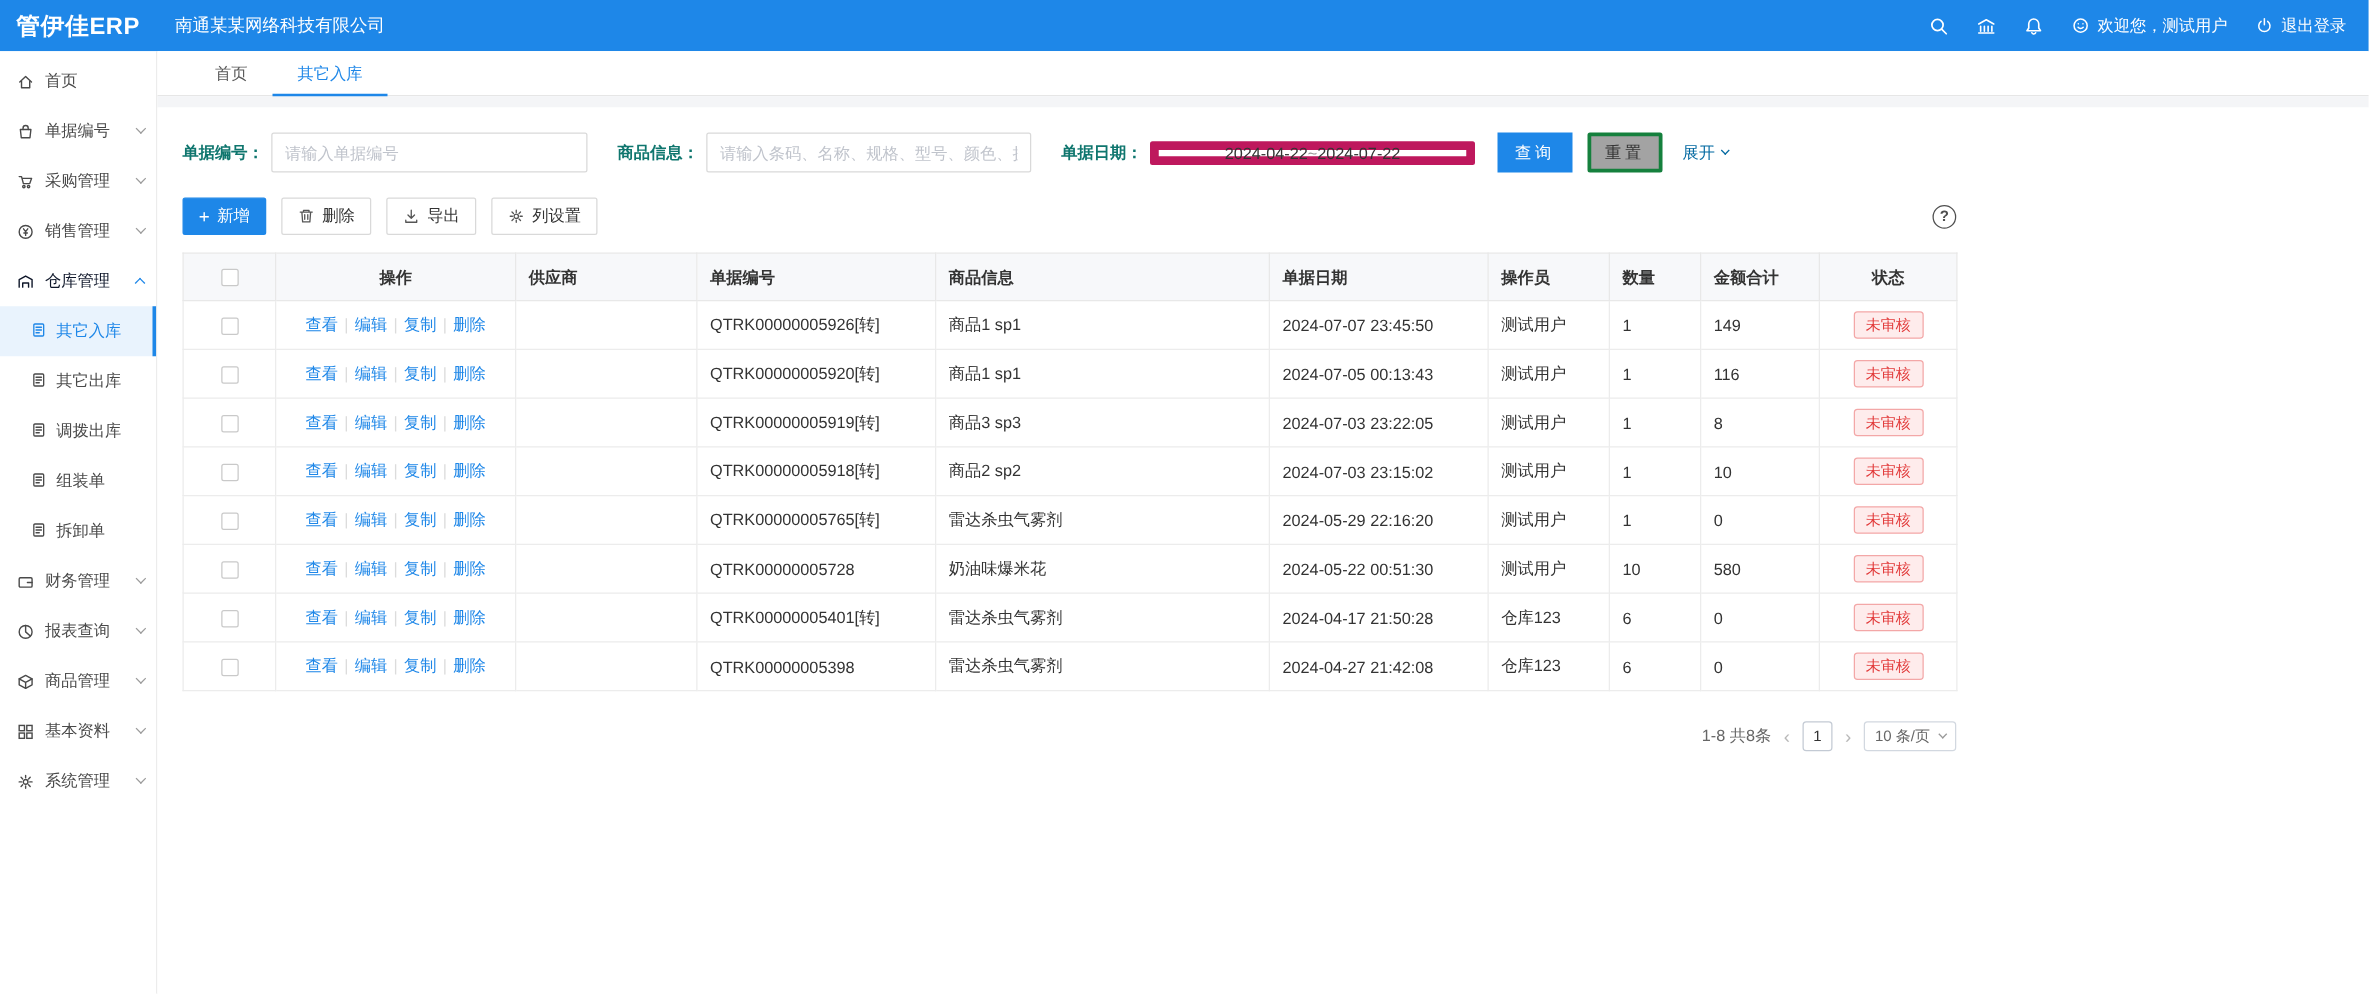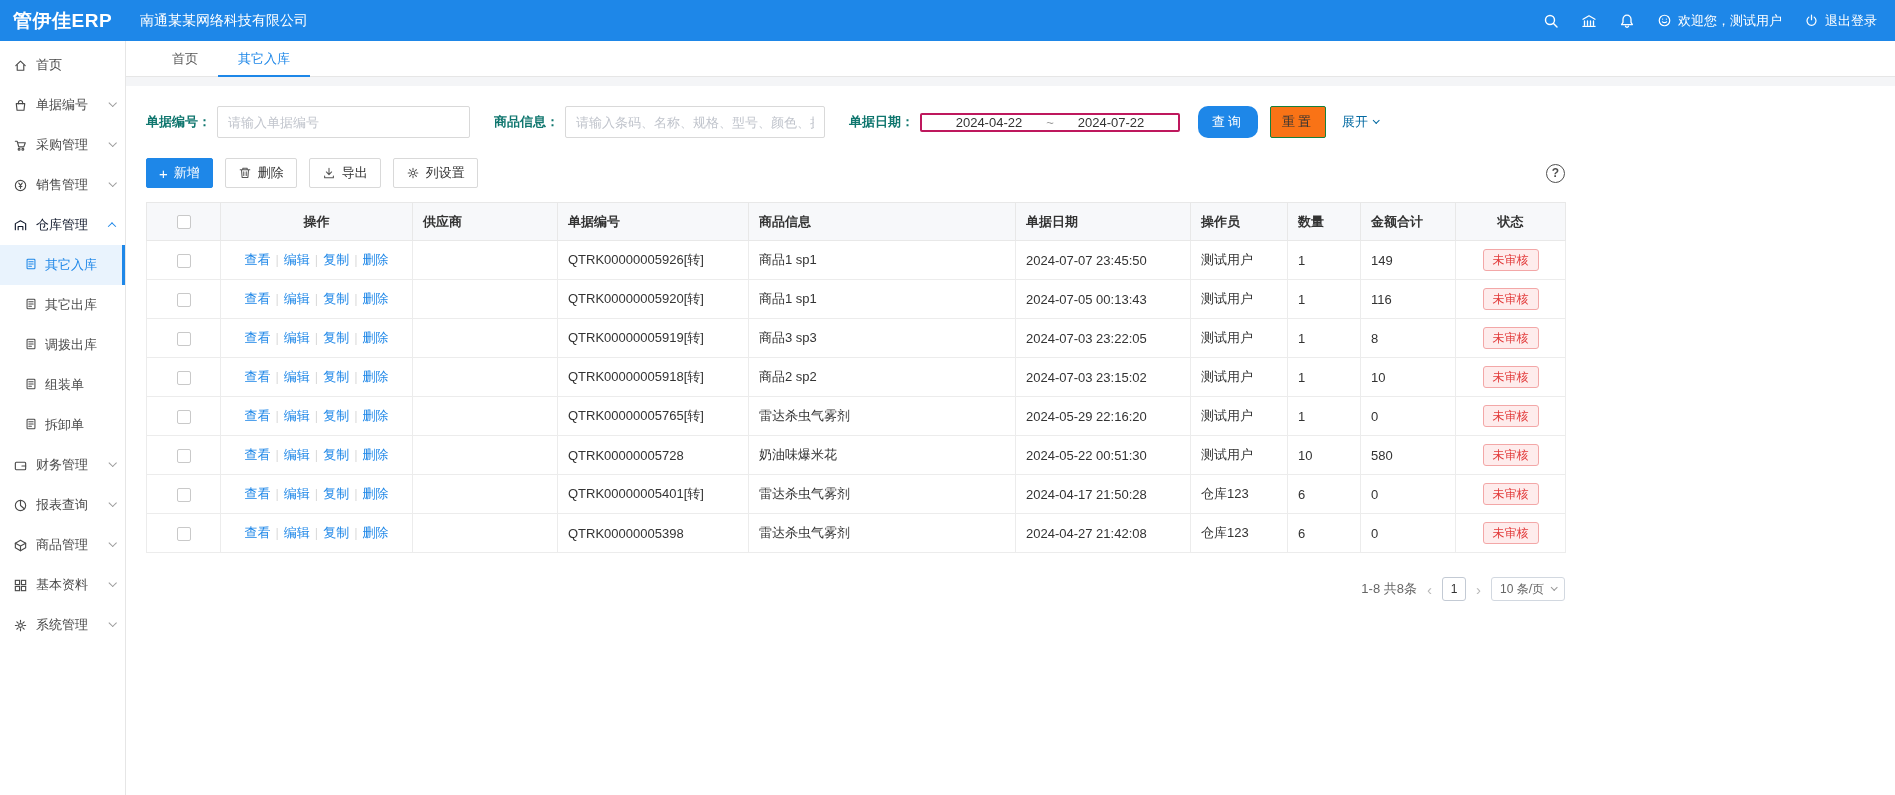--- a/index.html
+++ b/index.html
@@ -46,25 +46,25 @@
   .content-gap { height:9px; background:#f4f5f7; flex-shrink:0; }
   .content { padding:20px 20px 0 20px; flex:1; background:#fff; }
 
   
   .filter-row { display:flex; align-items:center; font-size:13px; margin-bottom:20px; }
   .f-label { font-weight:bold; color:#0f766e; margin-right:6px; white-space:nowrap; }
   .f-input { height:32px; border:1px solid #d9d9d9; border-radius:2px; padding:0 10px; font-size:13px; color:#333; outline:none; font-family:inherit; }
   .f-input::placeholder { color:#c0c4cc; }
   .inp-order { width:253px; margin-right:24px; }
   .inp-product { width:260px; margin-right:24px; }
-  .date-range { width:260px; height:19px; border:2px solid #be185d; border-radius:2px; display:flex; align-items:center; justify-content:center; gap:24px; cursor:pointer; }
+  .date-range { width:260px; height:19px; border:7px solid #be185d; border-radius:2px; display:flex; align-items:center; justify-content:center; gap:0; cursor:pointer; }
   .date-val { color:#333; }
   .date-sep { color:#999; }
-  .btn-search { margin-left:18px; height:32px; padding:0 14px; background:#1e87e8; color:#fff; border:none; border-radius:10px; font-size:13px; letter-spacing:3px; cursor:pointer; font-family:Liberation Mono, monospace; }
-  .btn-reset { margin-left:12px; height:32px; padding:0 11px; background:#f97316; border:1px solid #15803d; border-radius:2px; color:#333; font-size:13px; letter-spacing:3px; cursor:pointer; font-family:inherit; }
+  .btn-search { margin-left:18px; height:32px; padding:0 14px; background:#1e87e8; color:#fff; border:none; border-radius:0; font-size:13px; letter-spacing:3px; cursor:pointer; font-family:Liberation Mono, monospace; }
+  .btn-reset { margin-left:12px; height:32px; padding:0 11px; background:#a3a3a3; border:3px solid #15803d; border-radius:2px; color:#333; font-size:13px; letter-spacing:3px; cursor:pointer; font-family:inherit; }
   .expand-link { margin-left:16px; color:#0369a1; display:inline-flex; align-items:center; gap:5px; cursor:pointer; }
   .expand-link .chev { width:5px; height:5px; border-width:1.3px; }
 
   
   .toolbar { width:1419px; display:flex; align-items:center; gap:12px; margin-bottom:14px; }
   .btn { height:30px; padding:0 12px; border:1px solid #d9d9d9; background:#fff; border-radius:2px; font-size:13px; color:#333; display:inline-flex; align-items:center; gap:6px; cursor:pointer; font-family:inherit; }
   .btn svg { width:14px; height:14px; }
   .btn-primary { background:#1e87e8; border-color:#1e87e8; color:#fff; }
   .plus-glyph { font-size:15px; line-height:1; }
   .help { margin-left:auto; width:19px; height:19px; border:1.6px solid #4f4f4f; border-radius:50%; display:flex; align-items:center; justify-content:center; font-size:12px; font-weight:bold; color:#4f4f4f; cursor:pointer; }

